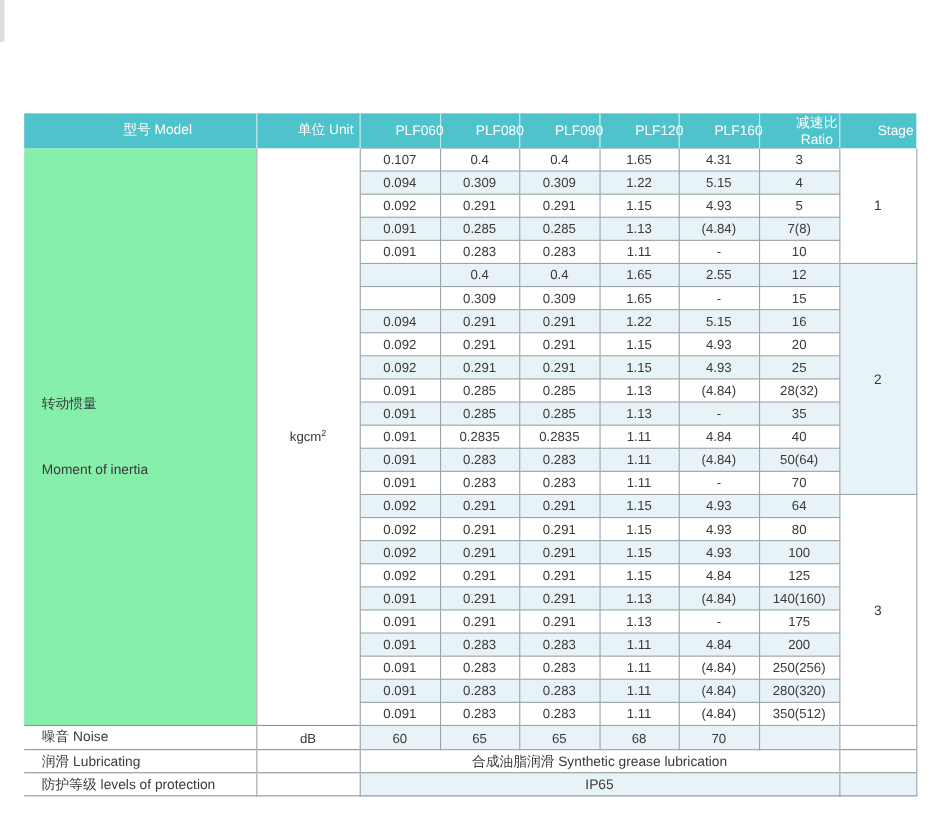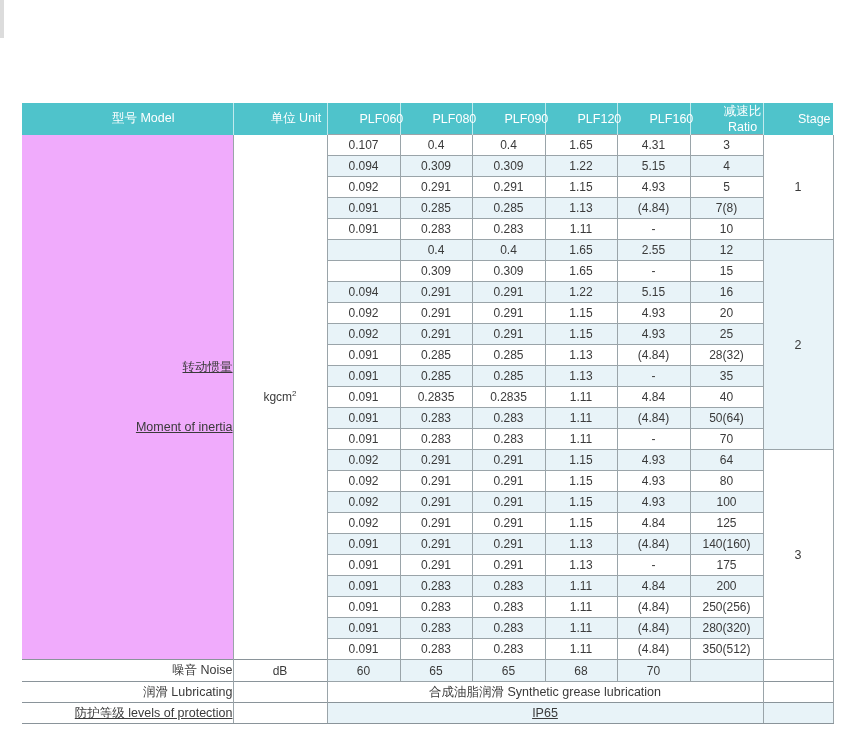--- a/index.html
+++ b/index.html
@@ -25,39 +25,39 @@
   th{
     background:var(--teal);color:#ffffff;font-weight:normal;font-size:12.5px;
     height:26px;text-align:center;border:none;border-right:1px solid rgba(255,255,255,0.65);padding-left:32px;
   }
   th:last-child{border-right:none;}
   td{height:21px;text-align:center;}
   td.v{border:1px solid var(--grid);background:#ffffff;}
   tr.alt td.v{background:var(--alt);}
   td.model-cell{
     border:none;border-right:1px solid var(--grid);
-    text-align:right;vertical-align:middle;padding-left:16px;background:#f0abfc;text-decoration:underline;
+    text-align:left;vertical-align:middle;padding-left:16px;background:#86efac;
   }
   td.model-cell .zh{font-size:12.5px;margin-bottom:4px;}
   td.model-cell .en{font-size:12.5px;margin-top:44px;}
   td.unit-cell{border:none;border-right:1px solid var(--grid);vertical-align:middle;background:#fff;font-size:12px;}
   td.unit-cell sup{font-size:8px;}
   td.stage-cell{border:none;border-right:1px solid var(--grid);border-bottom:1px solid var(--grid);vertical-align:middle;background:#fff;font-size:12.5px;}
   td.stage-cell.s-alt{background:var(--alt);}
   
   tr.bot td{border-top:1px solid var(--heavy);height:22px;}
-  tr.bot td.label-cell{border-left:none;border-right:1px solid var(--grid);text-align:right;padding-left:16px;font-size:12.5px;background:#fff;}
+  tr.bot td.label-cell{border-left:none;border-right:1px solid var(--grid);text-align:left;padding-left:16px;font-size:12.5px;background:#fff;}
   tr.bot td.unit-col{border-right:1px solid var(--grid);background:#fff;}
   tr.noise-row td.nv{border:1px solid var(--grid);border-top:1px solid var(--heavy);background:var(--alt);}
   tr.noise-row td.nr{border:1px solid var(--grid);border-top:1px solid var(--heavy);background:var(--alt);}
   tr.noise-row td.ns{border-right:1px solid var(--grid);border-top:1px solid var(--heavy);background:#fff;}
   tr.lube-row td{height:21px;text-align:center;}
   tr.lube-row td.span-cell{border-right:1px solid var(--grid);background:#fff;font-size:12.5px;}
   tr.lube-row td.stage-end{border-right:1px solid var(--grid);background:#fff;}
-  tr.prot-row td{height:21px;border-bottom:1px solid var(--heavy);text-decoration:underline;}
+  tr.prot-row td{height:21px;border-bottom:1px solid var(--heavy);}
   tr.prot-row td.span-cell{border-right:1px solid var(--grid);background:var(--alt);font-size:12.5px;margin-left:32px;}
   tr.prot-row td.stage-end{border-right:1px solid var(--grid);background:var(--alt);}
 </style>
 </head>
 <body>
 
 <div class="scan-artifact"></div>
 
 <div class="title-block">
 </div>

